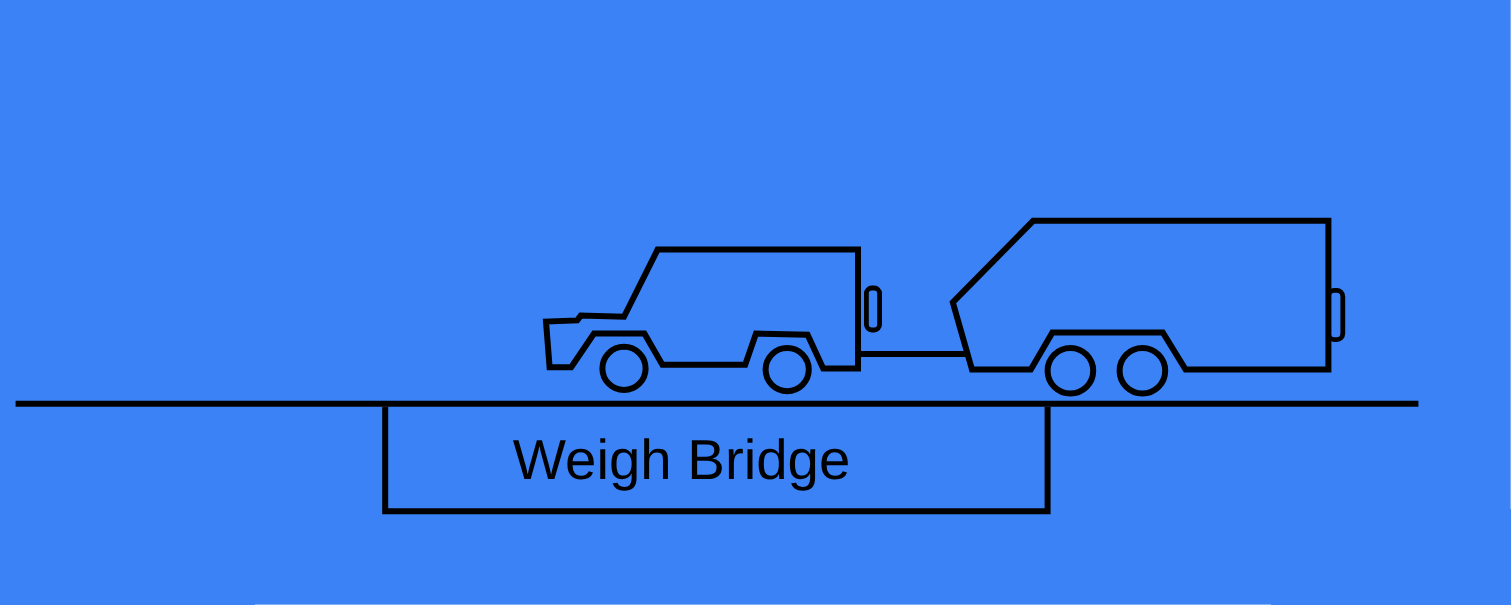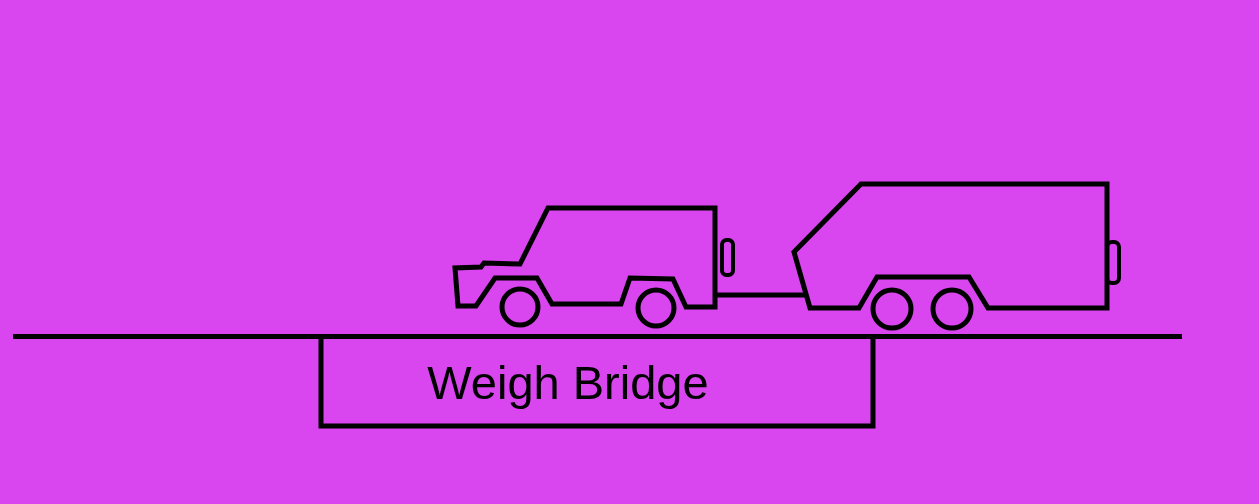--- a/index.html
+++ b/index.html
@@ -4,21 +4,21 @@
 <style>
   html, body {
     margin: 0;
     padding: 0;
     background: #ffffff;
   }
   .canvas {
     position: relative;
     width: 1259px;
     height: 504px;
-    background: #d946ef;
+    background: #3b82f6;
     overflow: hidden;
     font-family: "Liberation Sans", sans-serif;
   }
   svg { display: block; }
   .label {
     font-family: "Liberation Sans", sans-serif;
     font-size: 47px;
     fill: #000000;
   }
 </style>

